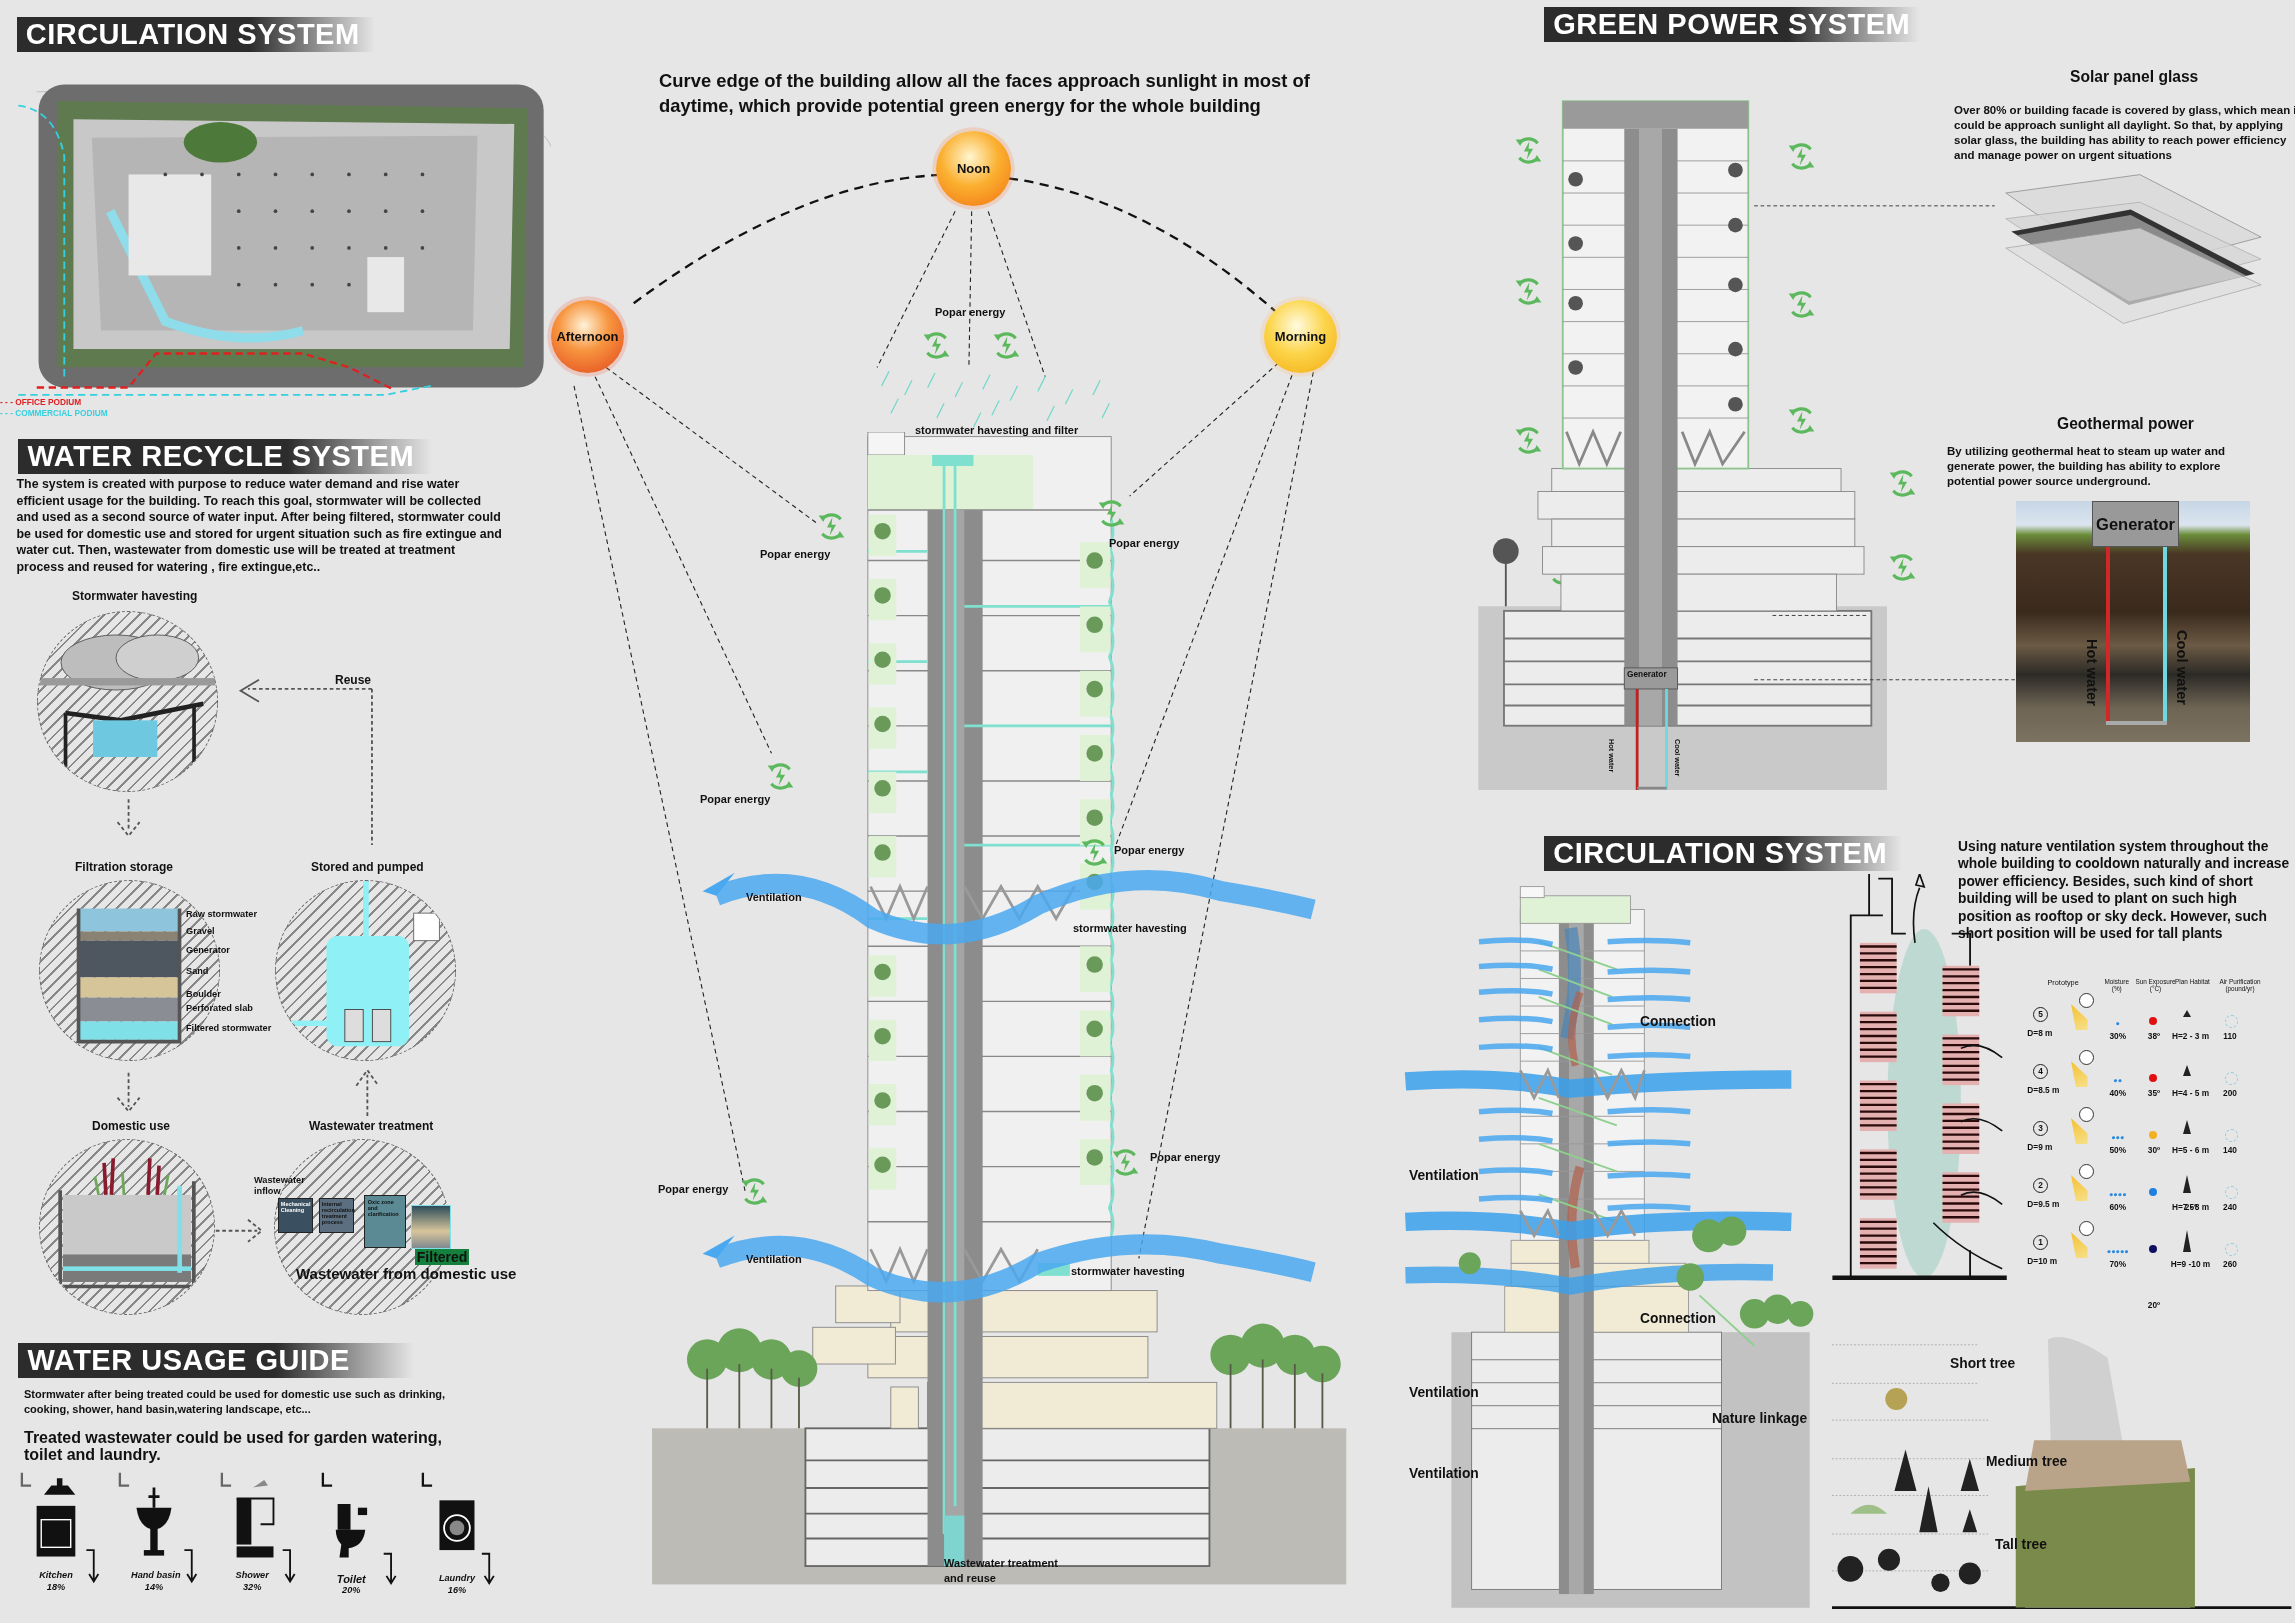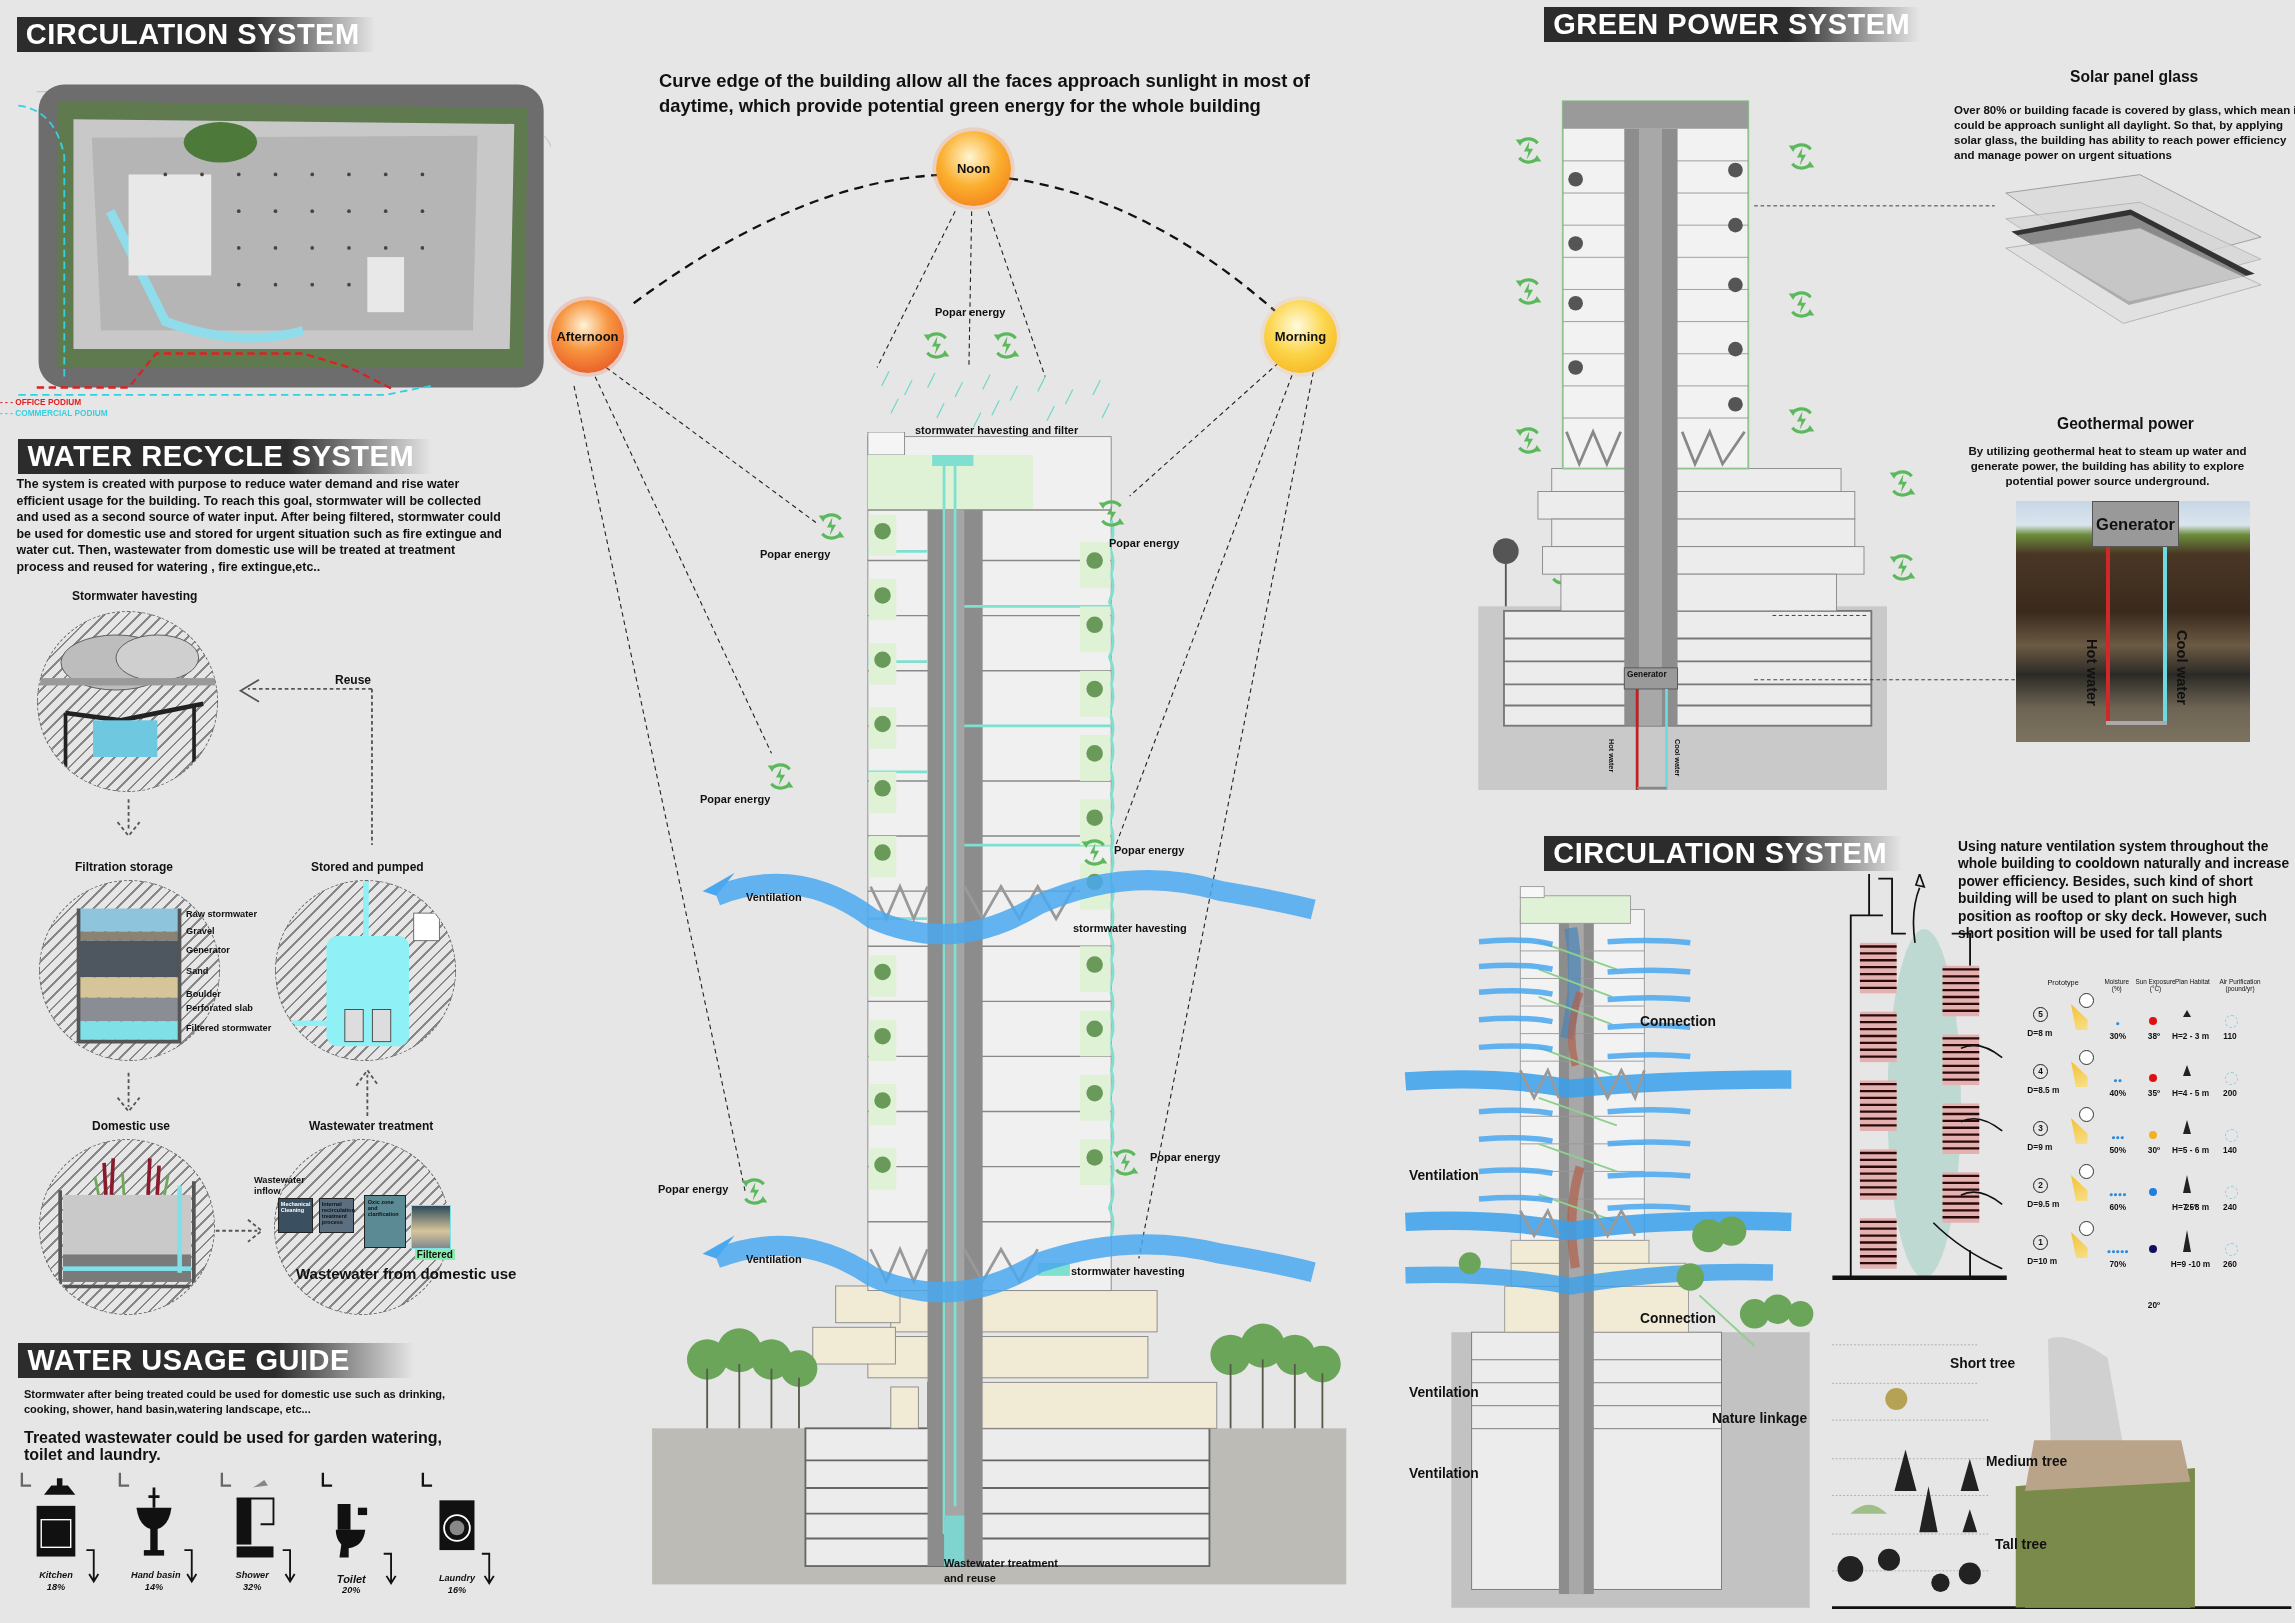--- a/index.html
+++ b/index.html
@@ -146,21 +146,21 @@
   </svg>
 </div>
 
 <div class="lbl" style="left:309px;top:1119px;">Wastewater treatment</div>
 <div class="circle" style="left:274px;top:1139px;width:174px;height:174px;"></div>
 <div class="lbl" style="left:254px;top:1175px;font-size:9.2px;width:55px;white-space:normal;line-height:11px;">Wastewater inflow</div>
 <div class="abs" style="left:278px;top:1198px;width:35px;height:35px;background:#3a5060;border:0.9px solid #222;color:#fff;font-size:5.5px;font-weight:bold;padding:1.8px;box-sizing:border-box;">Mechanical Cleaning</div>
 <div class="abs" style="left:319px;top:1198px;width:35px;height:35px;background:#5b6f80;border:0.9px solid #222;color:#111;font-size:5.5px;font-weight:bold;padding:1.8px;box-sizing:border-box;">Internal recirculation treatment process</div>
 <div class="abs" style="left:364px;top:1195px;width:42px;height:53px;background:#5b8a94;border:0.9px solid #222;color:#111;font-size:5.5px;font-weight:bold;padding:2.8px;box-sizing:border-box;">Oxic zone and clarification</div>
 <div class="abs" style="left:411px;top:1205px;width:40px;height:44px;background:linear-gradient(#2c4b5a,#d7c59a 60%,#808890);border:1.8px solid #7fe0e8;box-sizing:border-box;"></div>
-<div class="lbl" style="left:415px;top:1249px;font-size:10px;background:#86efac;padding:0 1.8px;">Filtered</div>
+<div class="lbl" style="left:415px;top:1249px;font-size:14px;background:#15803d;padding:0 1.8px;">Filtered</div>
 <div class="lbl" style="left:296px;top:1265px;font-size:15px;">Wastewater from domestic use</div>
 
 <div class="hdr" style="left:18.4px;top:1343px;width:386px;">WATER USAGE GUIDE</div>
 <div class="para" style="left:24px;top:1387px;width:459px;font-size:11px;line-height:14.7px;">Stormwater after being treated could be used for domestic use such as drinking, cooking, shower, hand basin,watering landscape, etc...</div>
 <div class="para" style="left:24px;top:1430px;width:459px;font-size:16px;">Treated wastewater could be used for garden watering, toilet and laundry.</div>
 
 <div class="abs" style="left:20px;top:1469px;width:83px;height:129px;">
   <svg width="83" height="129" viewBox="0 0 90 140">
     <path d="M2 4 L2 18 L12 18" stroke="#666" stroke-width="2.5" fill="none"></path>
     <path d="M26 28 L60 28 L52 18 L34 18 Z M40 10 L46 10 L46 18 L40 18Z" fill="#111"></path>
@@ -577,21 +577,21 @@
   <path d="M2184 210 L2330 190 L2462 258 L2312 298 Z" fill="#dcdcdc" stroke="#999"></path>
   <path d="M2184 238 L2330 220 L2462 282 L2312 322 Z" fill="#d6d6d6" stroke="#aaa" opacity="0.8"></path>
   <path d="M2190 252 L2320 228 L2455 298 L2318 332 Z" fill="#333"></path>
   <path d="M2196 256 L2320 234 L2446 300 L2318 328 Z" fill="#8a8a8a"></path>
   <path d="M2184 270 L2330 248 L2462 310 L2312 352 Z" fill="#e0e0e0" stroke="#999" opacity="0.7"></path>
   <line x1="1910" y1="740" x2="2196" y2="740" stroke="#333" stroke-dasharray="4 3"></line>
   <line x1="1930" y1="670" x2="2035" y2="670" stroke="#333" stroke-dasharray="4 3"></line>
 </svg>
 
 <div class="lbl-lg" style="left:2057px;top:415px;">Geothermal power</div>
-<div class="para" style="left:1947px;top:444px;width:321px;font-size:11.5px;line-height:15px;text-align:center;">By utilizing geothermal heat to steam up water and generate power, the building has ability to explore potential power source underground.</div>
+<div class="para" style="left:1947px;top:444px;width:321px;font-size:11.5px;line-height:15px;">By utilizing geothermal heat to steam up water and generate power, the building has ability to explore potential power source underground.</div>
 
 <div class="abs" style="left:2016px;top:501px;width:234px;height:241px;background:linear-gradient(#c7d6e6 0%,#dbe5ee 10%,#6b8d3a 14%,#4a3625 22%,#3a2a1c 46%,#6b5a44 60%,#2c2a26 72%,#6e6554 86%,#7c7260 100%);">
   <div class="abs" style="left:76px;top:0;width:87px;height:46px;background:#999;border:1.8px solid #555;box-sizing:border-box;display:flex;align-items:center;justify-content:center;font-weight:bold;font-size:16.5px;">Generator</div>
   <div class="abs" style="left:90px;top:46px;width:3.7px;height:176px;background:#d02828;"></div>
   <div class="abs" style="left:147px;top:46px;width:3.7px;height:176px;background:#70d8e0;"></div>
   <div class="abs" style="left:90px;top:220px;width:61px;height:3.7px;background:#aaa;"></div>
   <div class="abs" style="left:84px;top:138px;font-weight:bold;font-size:14.7px;transform:rotate(90deg);transform-origin:left top;white-space:nowrap;">Hot water</div>
   <div class="abs" style="left:174px;top:129px;font-weight:bold;font-size:14.7px;transform:rotate(90deg);transform-origin:left top;white-space:nowrap;">Cool water</div>
 </div>
 

